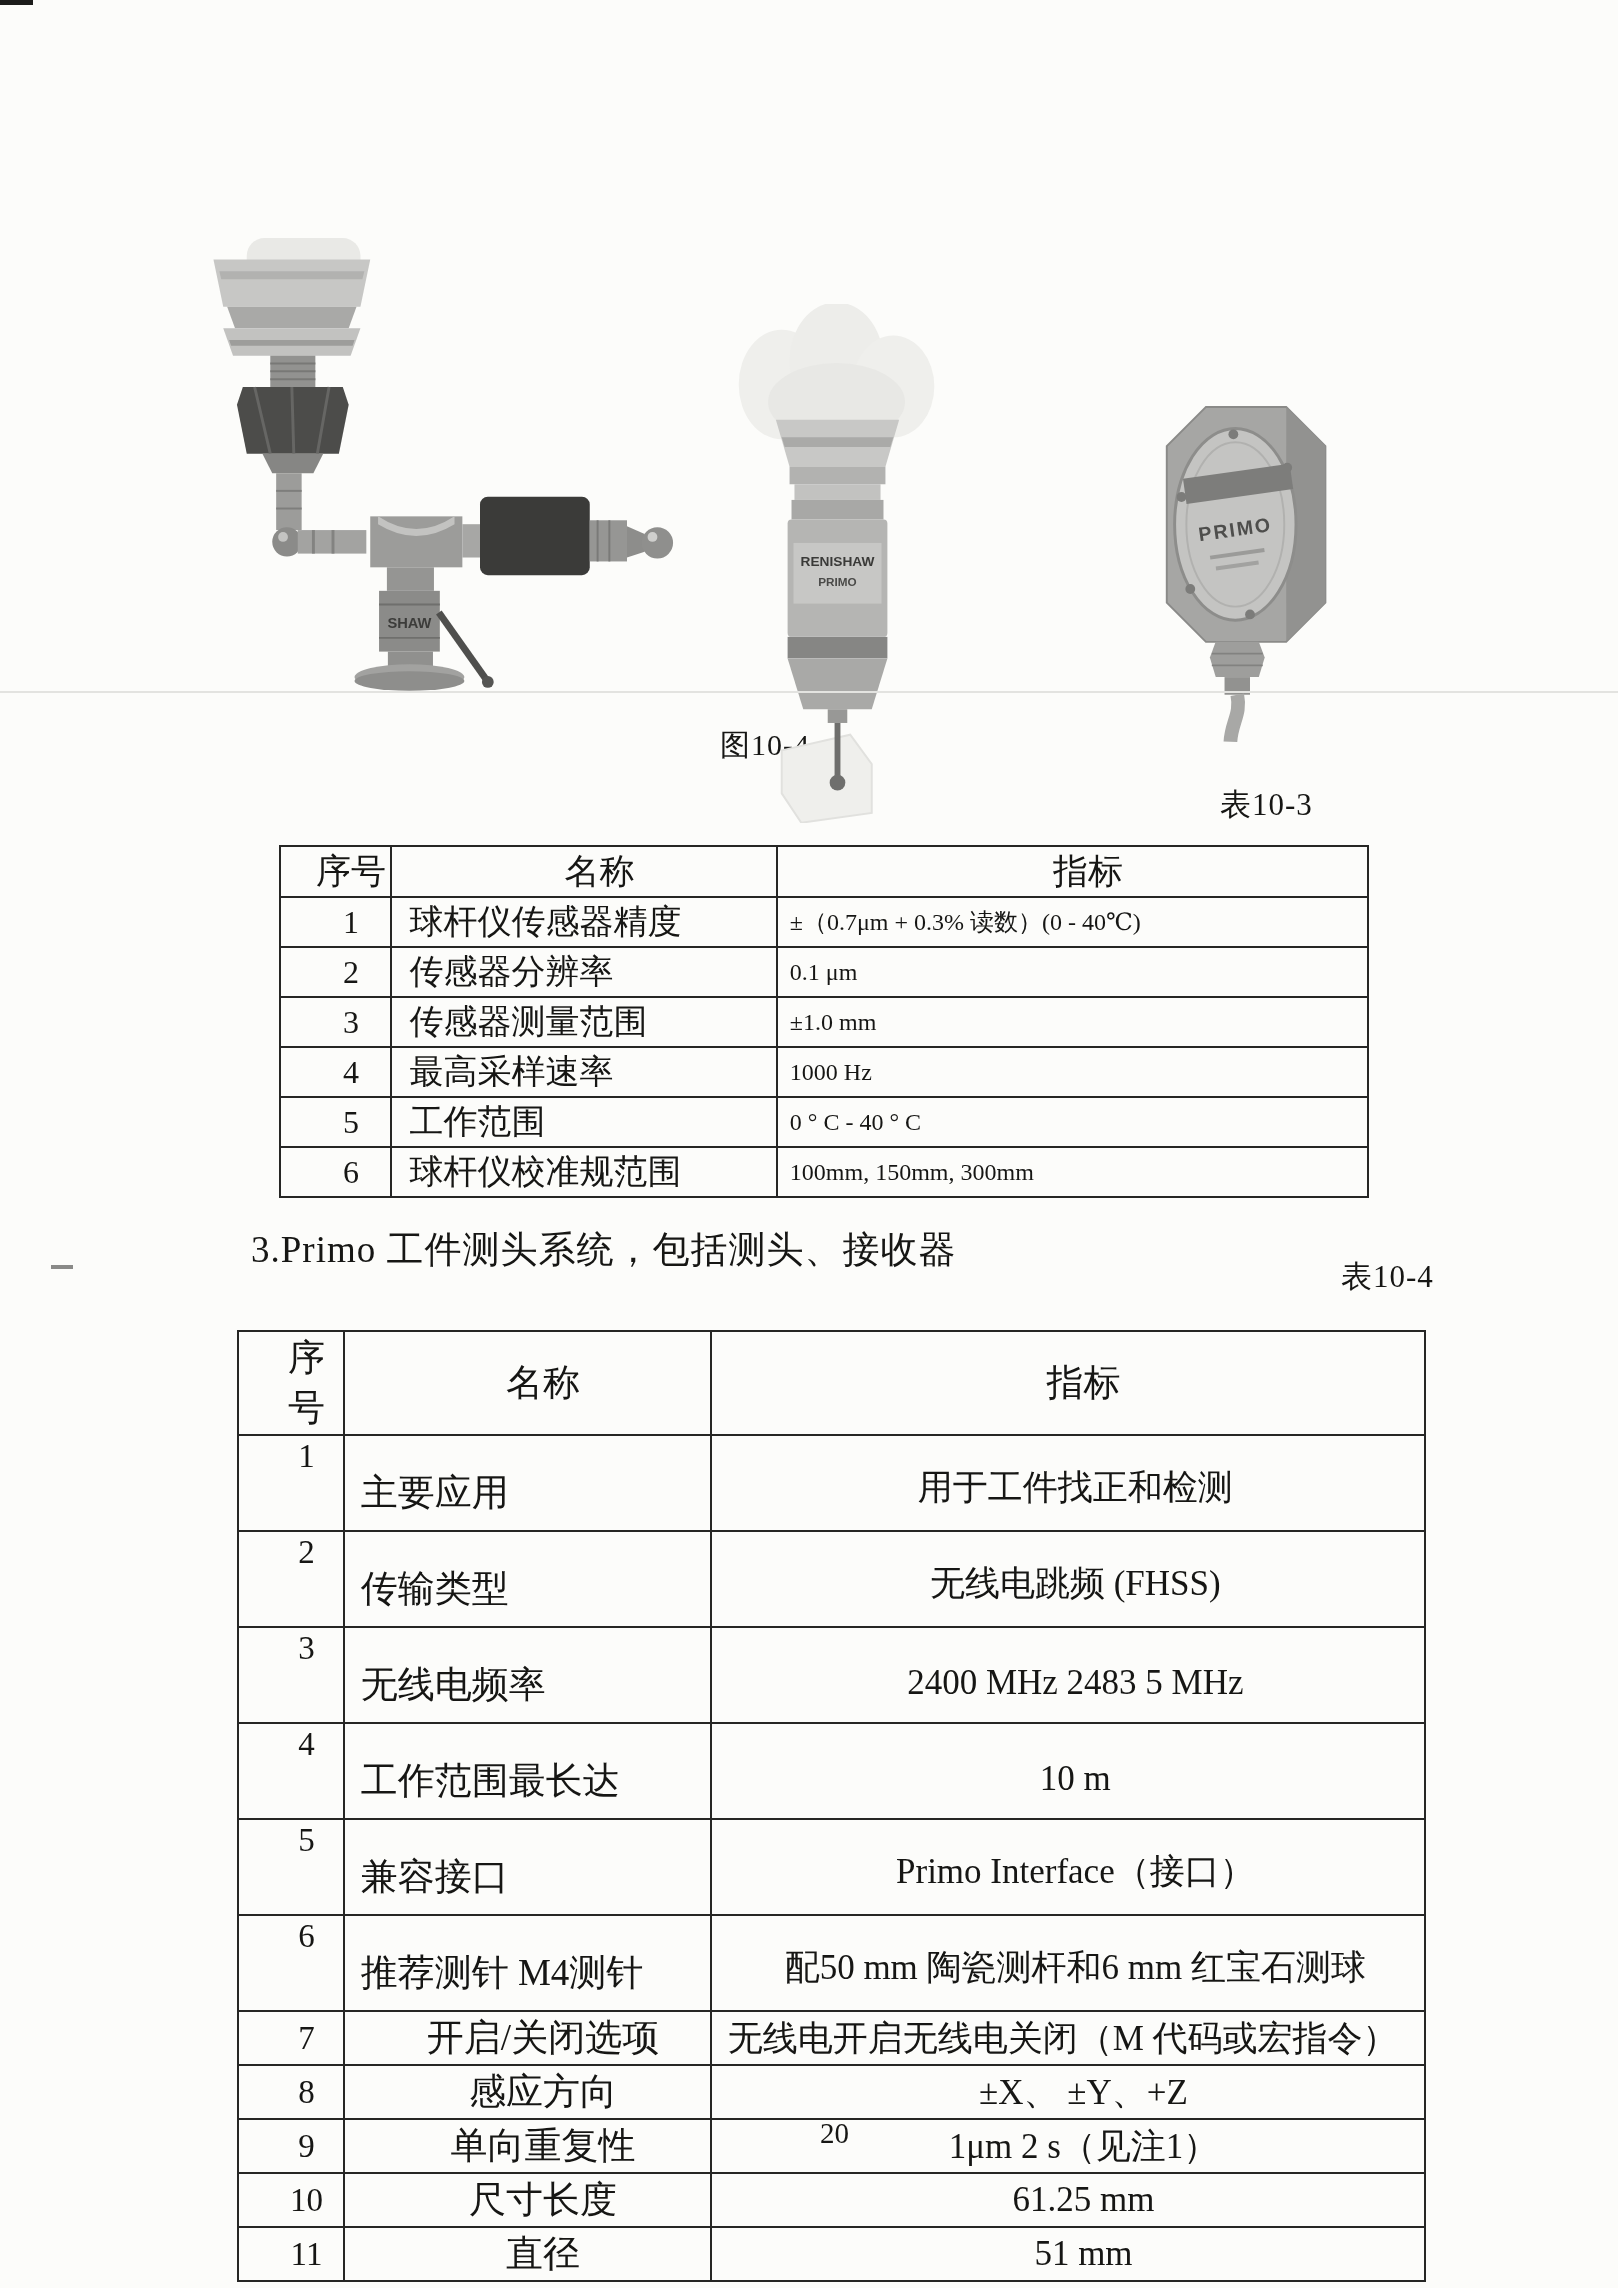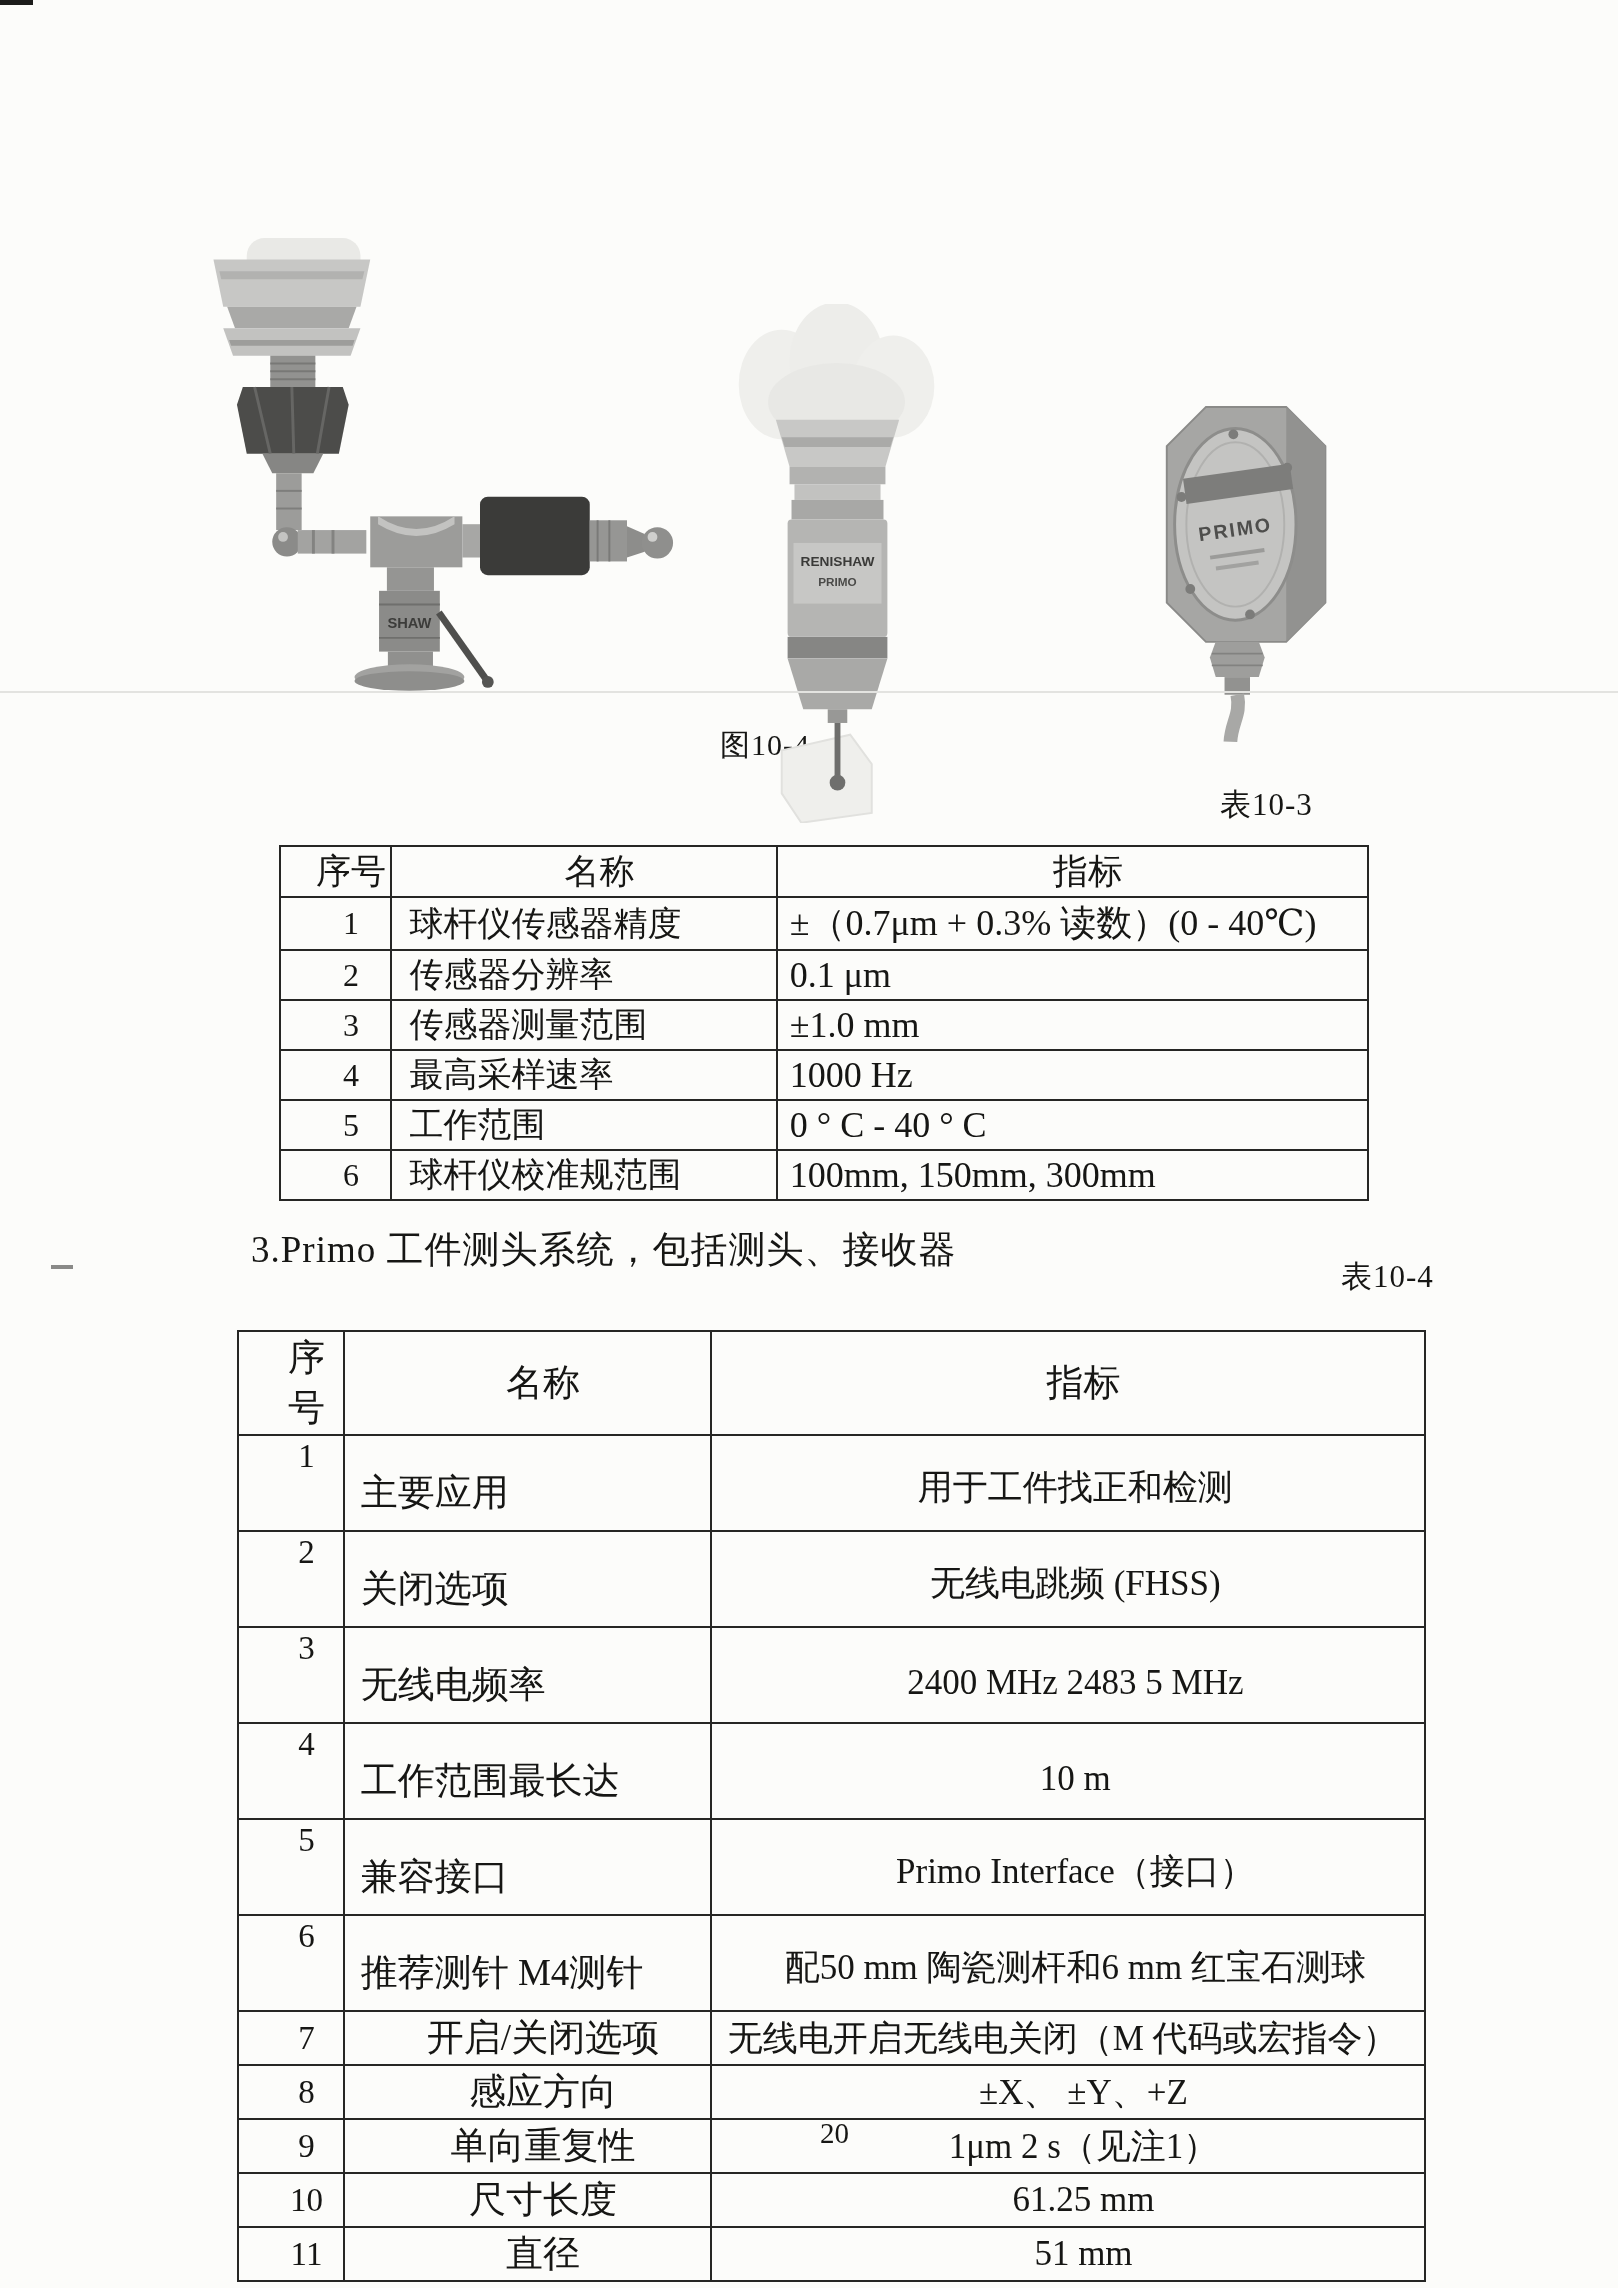--- a/index.html
+++ b/index.html
@@ -27,21 +27,21 @@
   td,th{border:2px solid #262624;font-weight:normal;overflow:hidden;padding-left:32px;}
   table{border:2.9px solid #1f1f1d;}
 
   
   .t1{left:279px;top:845px;width:1088px;}
   .t1 col.c1{width:111px;} .t1 col.c2{width:386px;} .t1 col.c3{width:591px;}
   .t1 th{height:44px;font-size:35px;text-align:center;vertical-align:middle;}
   .t1 td{height:45px;vertical-align:middle;}
   .t1 td.no{text-align:center;font-size:32px;}
   .t1 td.name{text-align:left;padding-left:17.6px;font-size:34px;margin-left:48px;}
-  .t1 td.val{text-align:left;padding-left:11.8px;font-size:36px;}
+  .t1 td.val{text-align:left;padding-left:11.8px;font-size:24px;}
 
   
   .t2{left:237px;top:1330px;width:1186px;}
   .t2 col.c1{width:106px;} .t2 col.c2{width:367px;} .t2 col.c3{width:714px;}
   .t2 th{height:51px;font-size:37px;text-align:center;vertical-align:middle;}
   .t2 tr.tall td{height:74px;}
   .t2 tr.short td{height:43px;vertical-align:middle;}
   .t2 td.no{text-align:center;font-size:33px;}
   .t2 td.name{font-size:37px;}
   .t2 td.val{font-size:35px;}
@@ -236,21 +236,21 @@
       <th>名称</th>
       <th>指标</th>
     </tr>
     <tr class="tall">
       <td class="no">1</td>
       <td class="name">主要应用</td>
       <td class="val">用于工件找正和检测</td>
     </tr>
     <tr class="tall">
       <td class="no">2</td>
-      <td class="name">关闭选项</td>
+      <td class="name">传输类型</td>
       <td class="val">无线电跳频 (FHSS)</td>
     </tr>
     <tr class="tall">
       <td class="no">3</td>
       <td class="name">无线电频率</td>
       <td class="val">2400 MHz  2483 5 MHz</td>
     </tr>
     <tr class="tall">
       <td class="no">4</td>
       <td class="name">工作范围最长达</td>

